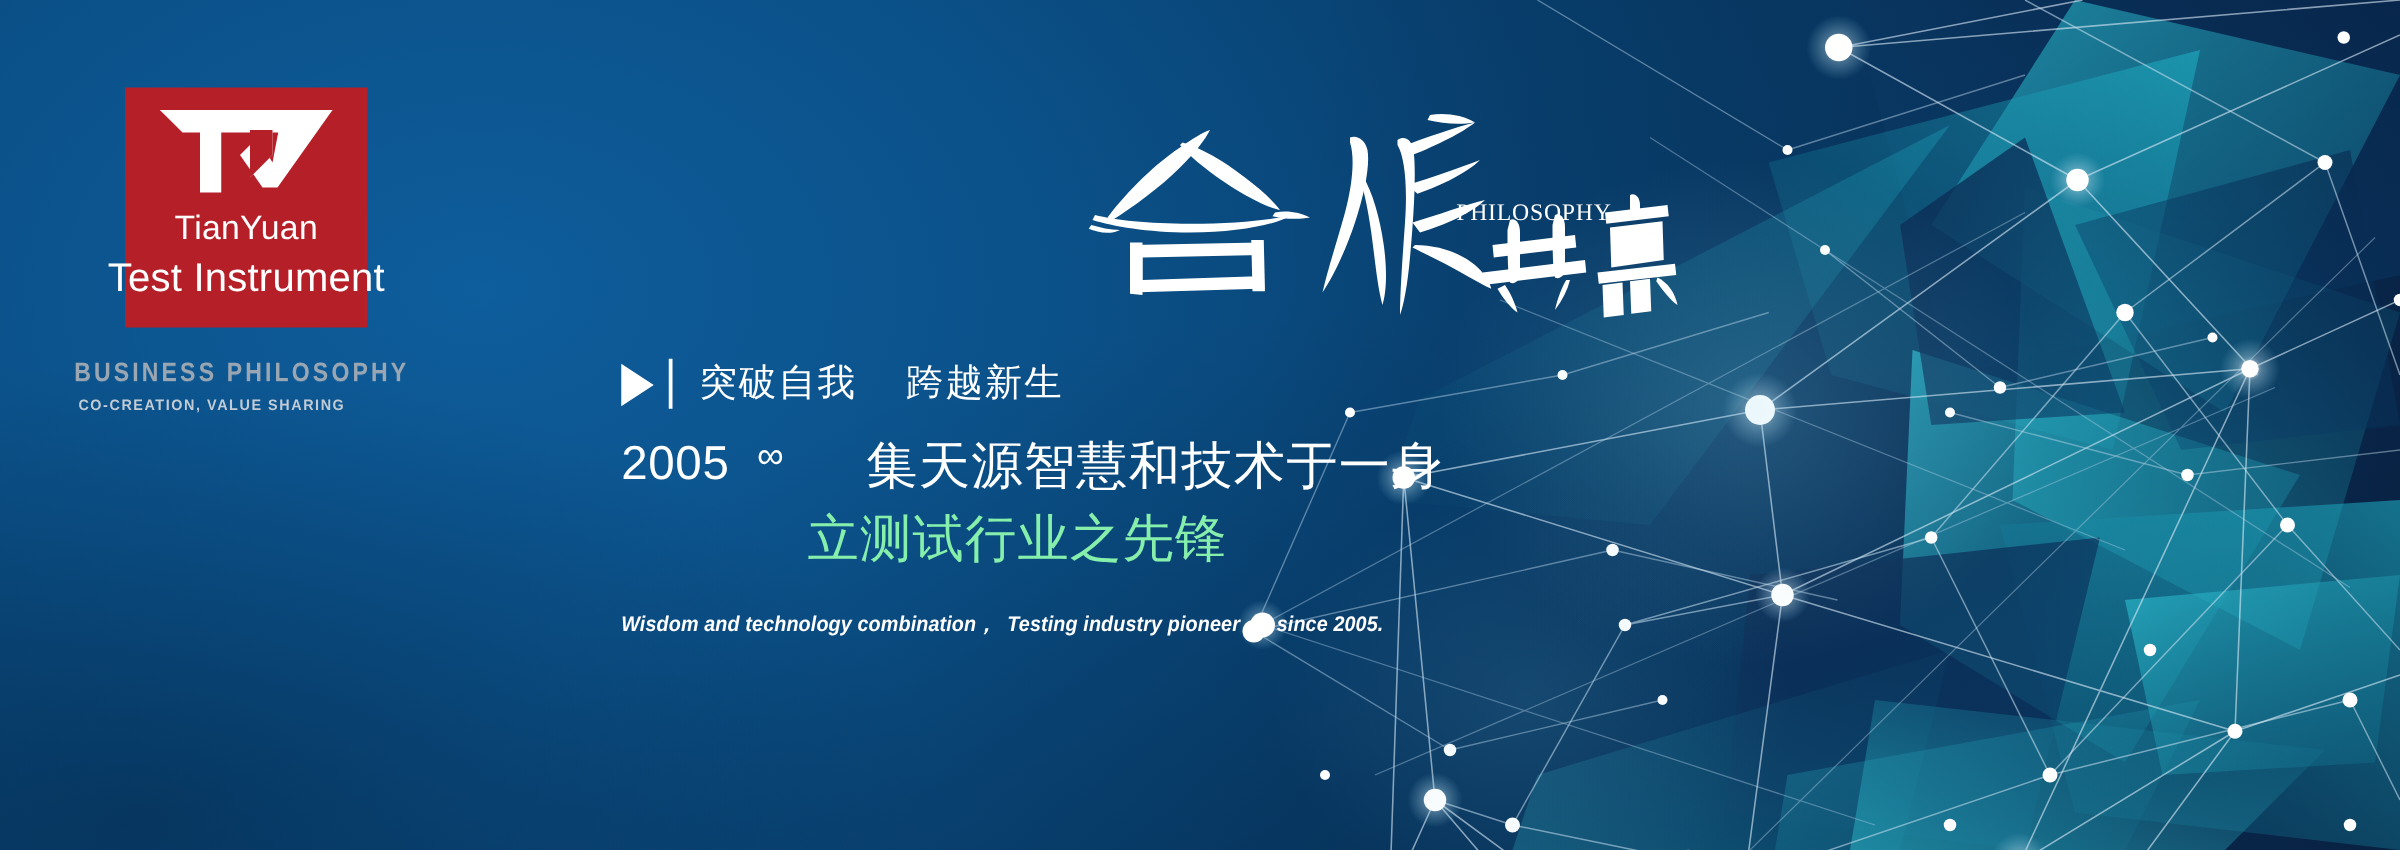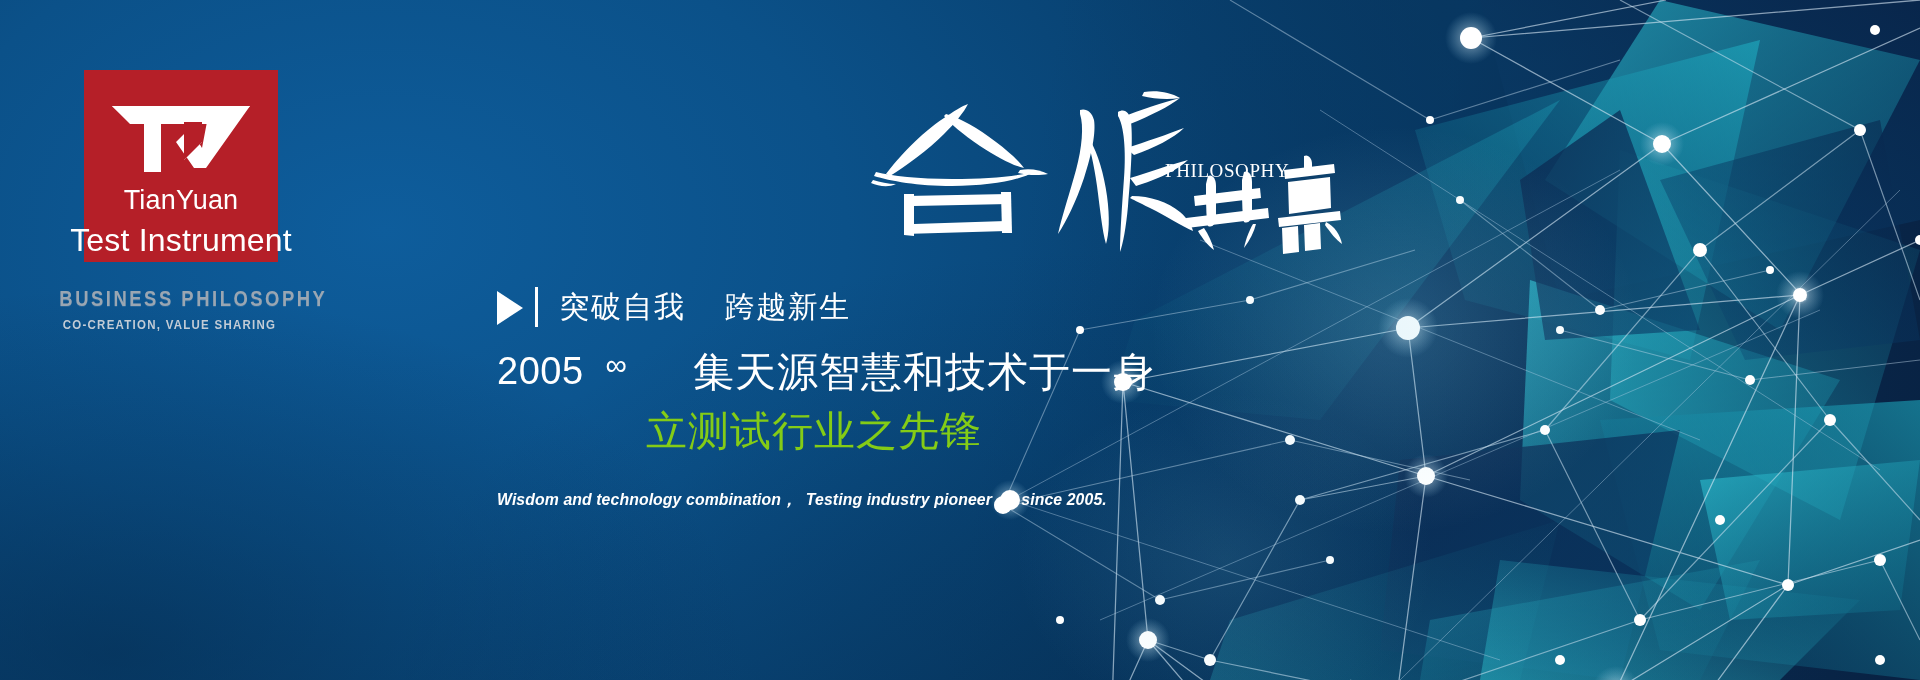--- a/index.html
+++ b/index.html
@@ -46,21 +46,22 @@
   .logo-block {
     position:absolute;
     left:84px; top:70px;
     width:194px;
   }
   .logo-card {
     width:194px; height:192px;
     background:#b51f28;
     display:flex; flex-direction:column;
     align-items:center;
-    padding-top:32px;
+    padding-top:14px;
+    margin-left:16px;
   }
   .logo-mark { width:150px; height:78px; display:block; }
   .logo-name1, .logo-name2 {
     color:#ffffff;
     font-family:"Liberation Sans", sans-serif;
     font-weight:400;
     letter-spacing:.2px;
     line-height:1;
   }
   .logo-name1 { font-size:27px; margin-top:7px; }
@@ -176,21 +177,21 @@
     letter-spacing:1px;
     margin-left:66px;
     line-height:1;
     white-space:nowrap;
   }
   .hl-row3 {
     margin-top:18px;
     margin-left:149px;
   }
   .hl-big2 {
-    color:#84cc16;
+    color:#86efac;
     font-family:"Liberation Sans", sans-serif;
     font-size:41px;
     letter-spacing:1px;
     line-height:1;
     white-space:nowrap;
   }
 
   .en-tagline {
     position:absolute;
     left:497px; top:488px;

